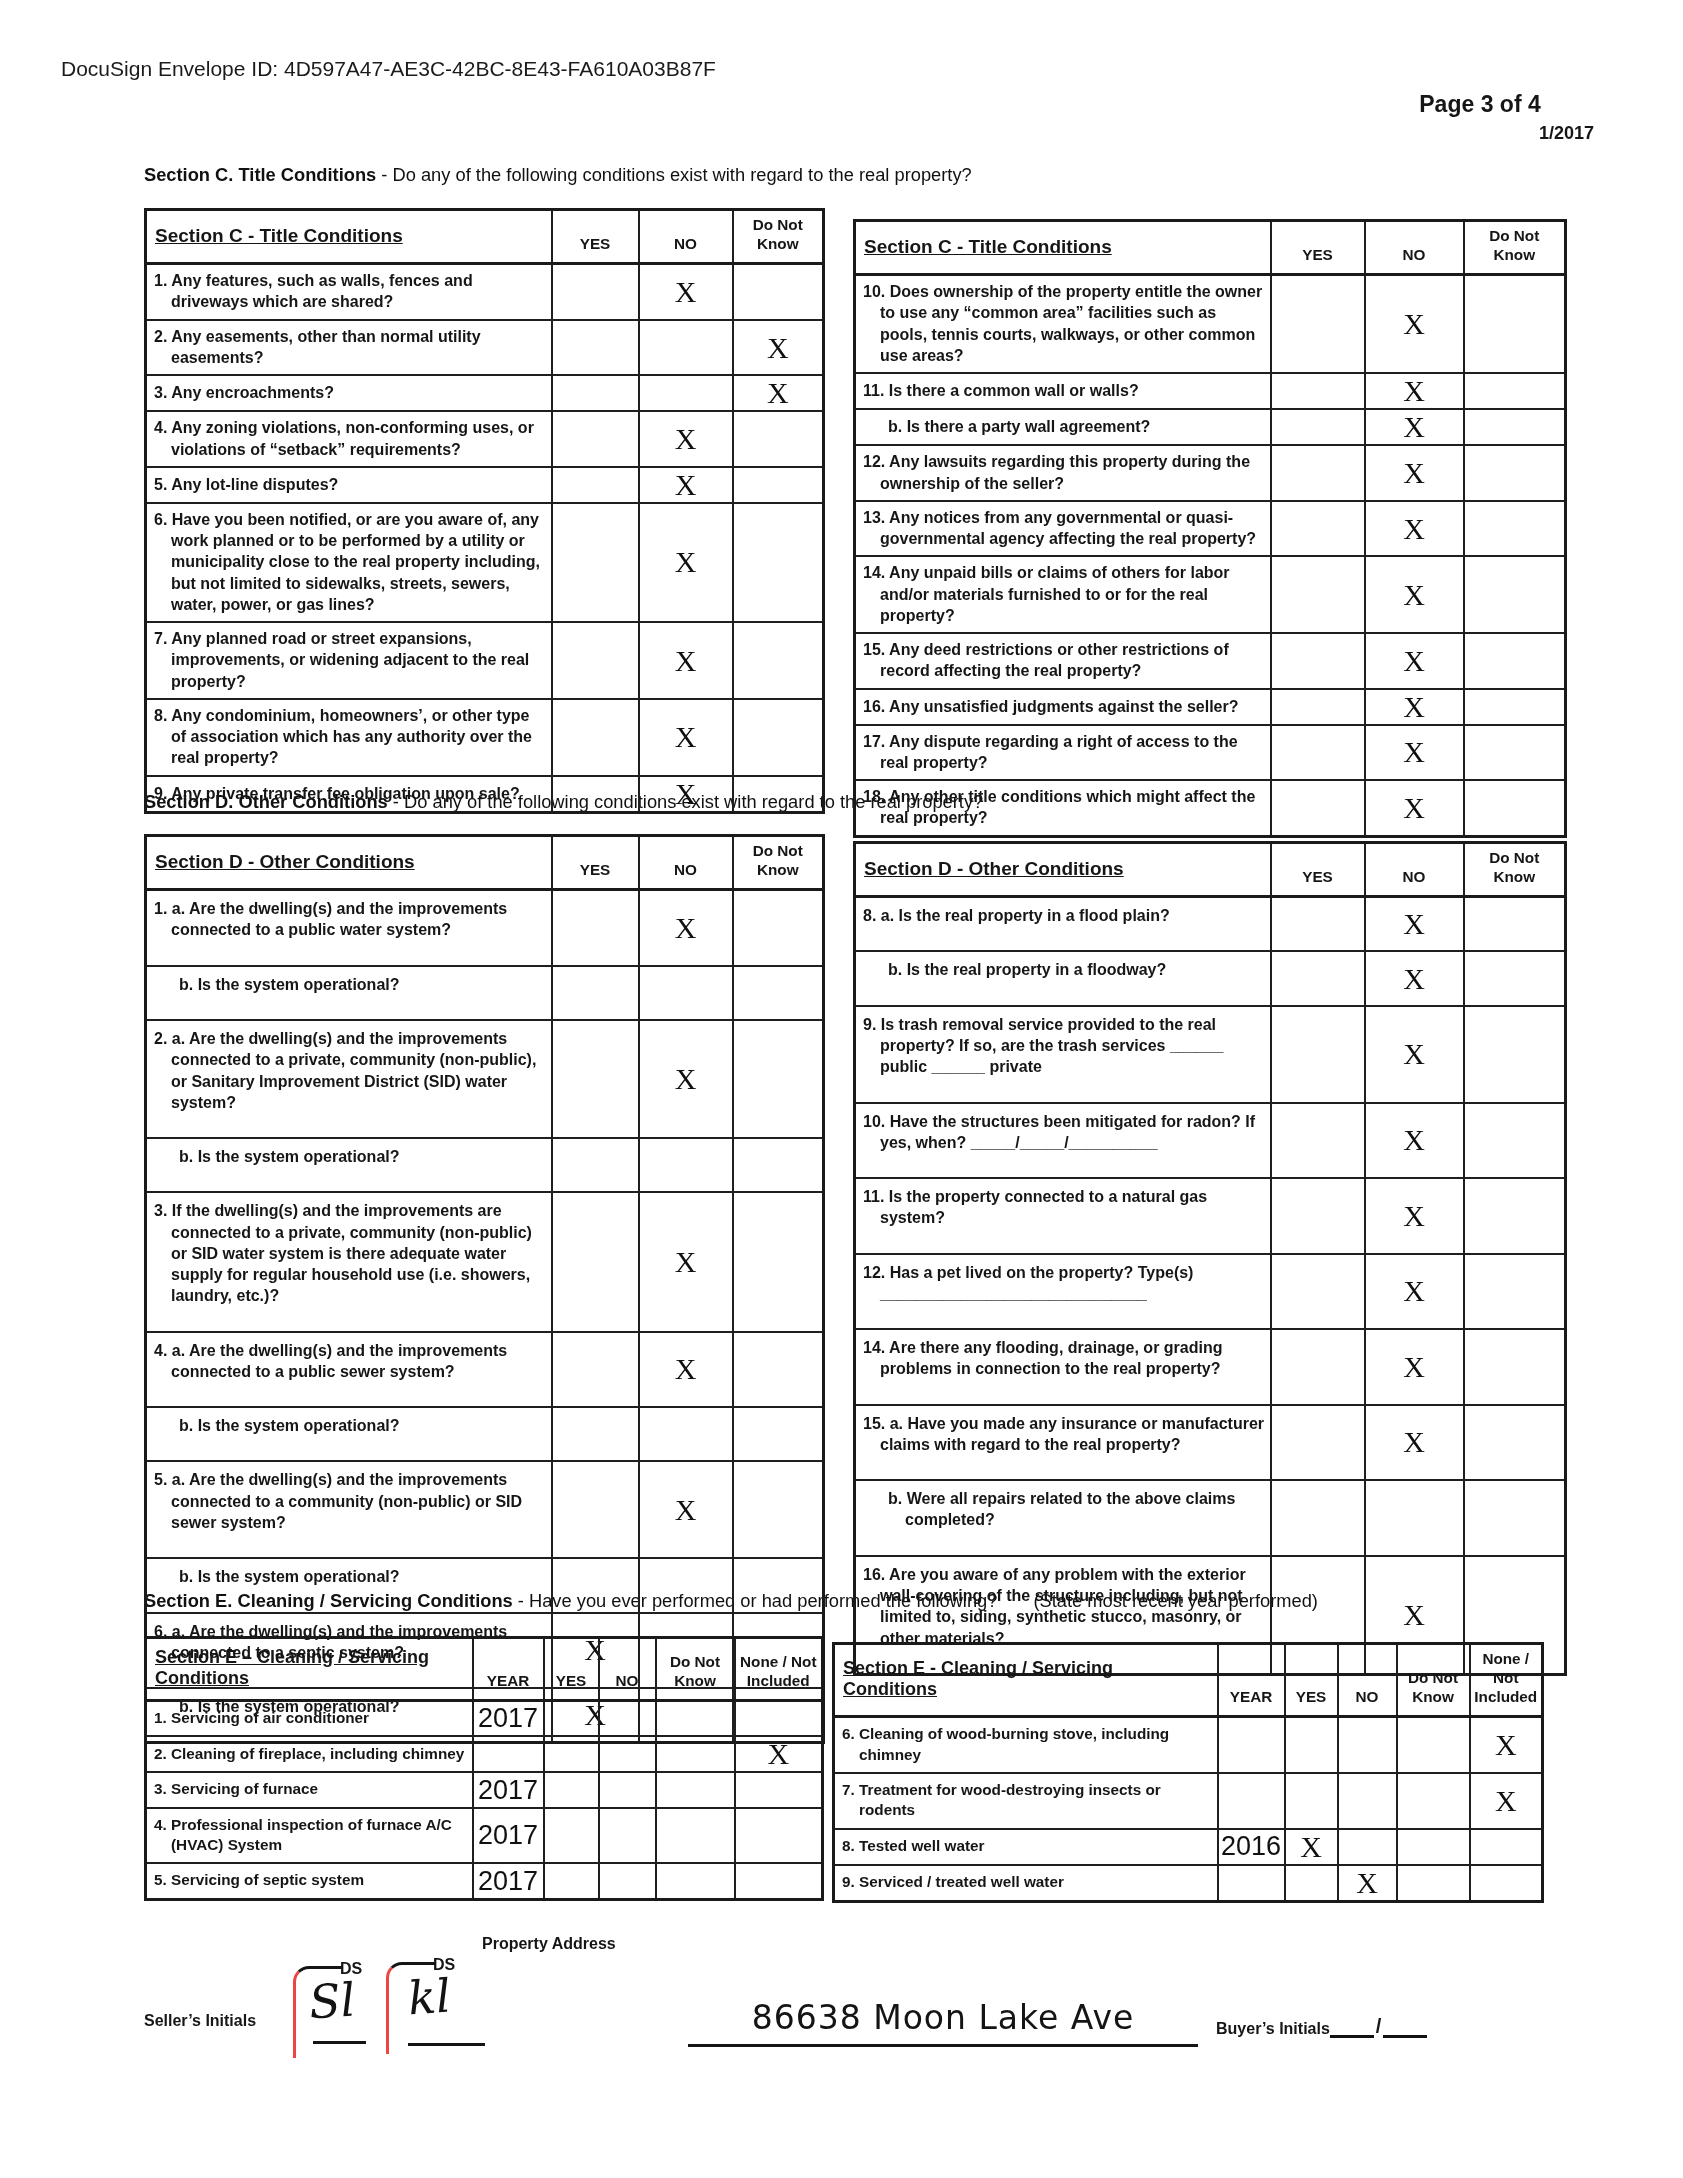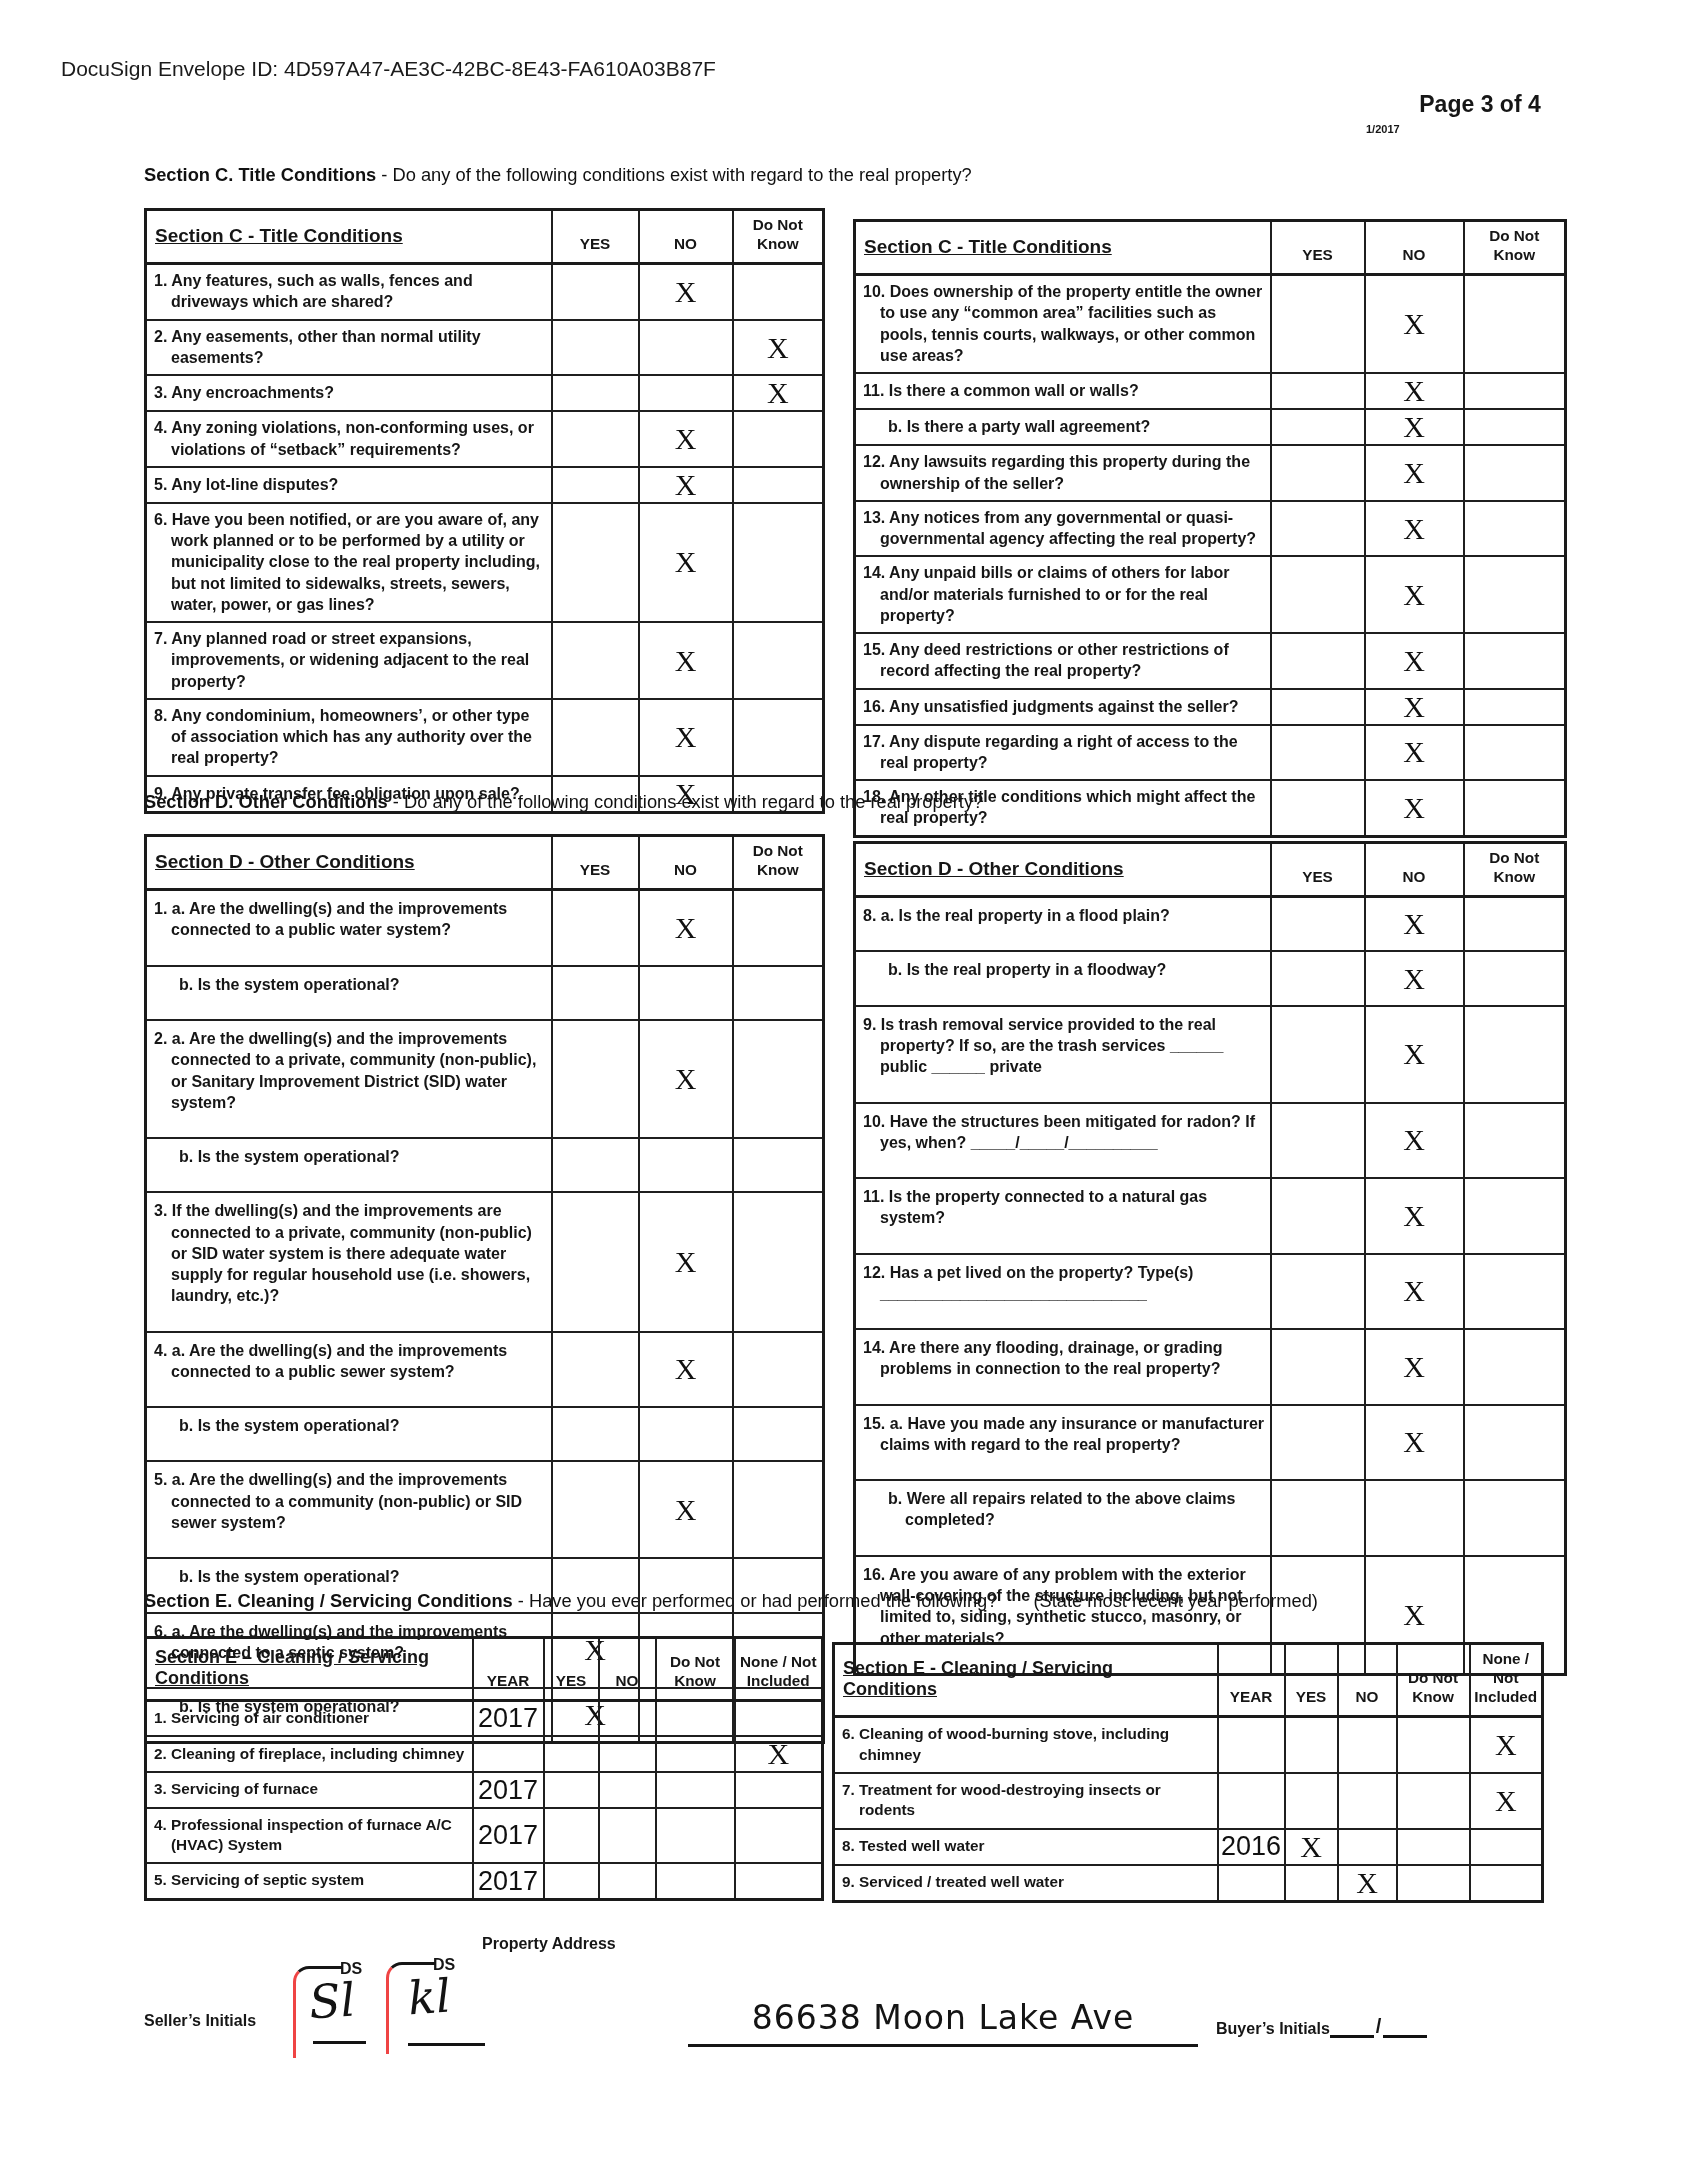--- a/index.html
+++ b/index.html
@@ -7,21 +7,21 @@
     width:1683px; height:2178px; position:relative;
     background:#ffffff; color:#161616;
     font-family:"Liberation Sans", sans-serif;
     -webkit-font-smoothing:antialiased;
   }
   .abs { position:absolute; }
 
   
   .envelope { left:61px; top:57px; font-size:21px; color:#1b1b1b; }
   .pageno { left:1366px; top:91px; width:228px; text-align:center; font-size:23px; font-weight:bold; }
-  .revdate { left:1366px; top:123px; width:228px; text-align:left; font-size:11px; font-weight:bold; }
+  .revdate { left:1366px; top:123px; width:228px; text-align:right; font-size:18px; font-weight:bold; }
 
   
   .sec-heading { font-size:18.3px; color:#111; white-space:nowrap; }
   .sec-heading .hb { font-weight:bold; }
   .sec-heading .note { margin-left:36px; }
   .head-c { left:144px; top:164px; }
   .head-d { left:144px; top:791px; }
   .head-e { left:144px; top:1590px; }
 
   

